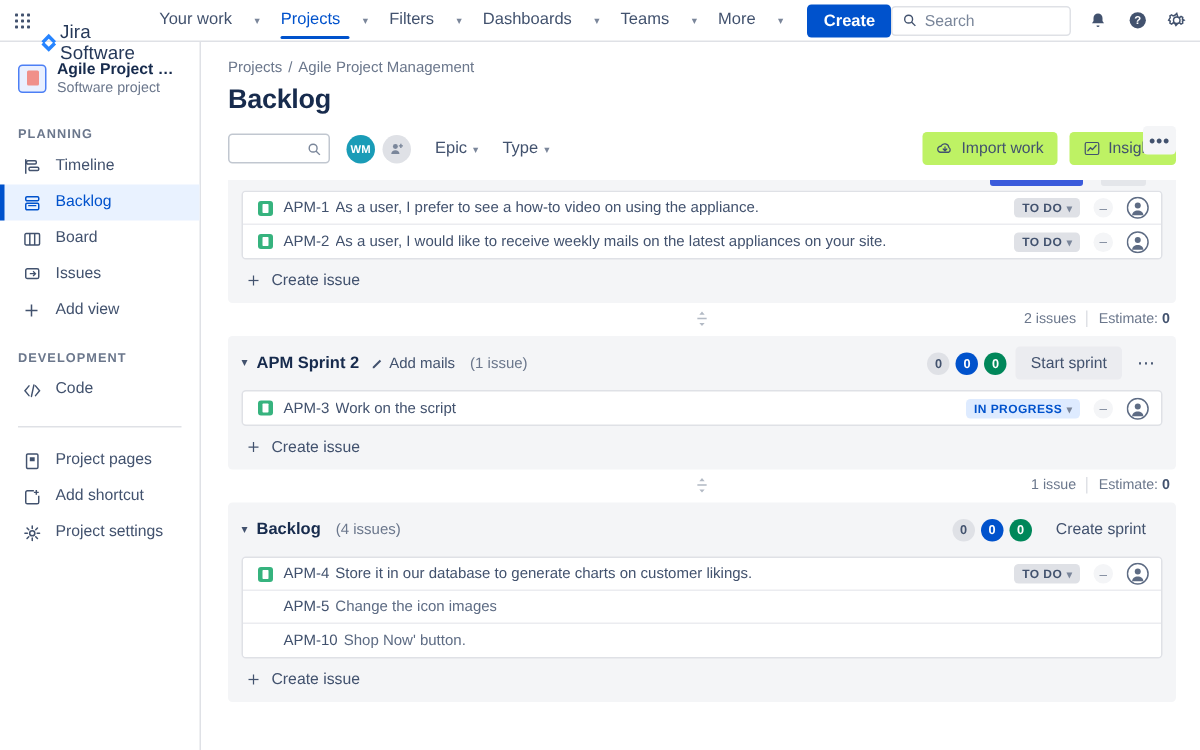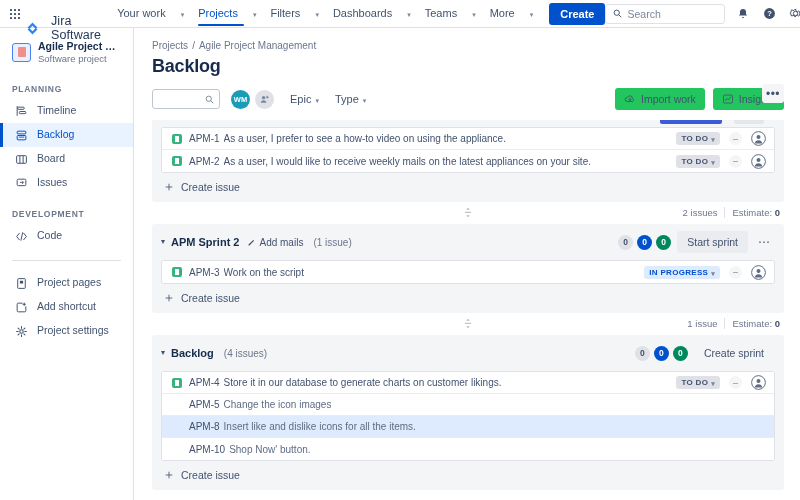--- a/index.html
+++ b/index.html
@@ -21,21 +21,21 @@
     background: #fff;
     padding: 0 8px;
     position: relative; z-index: 30;
   }
   .grid-icon {
     width: 16px; height: 16px; margin: 0 6px 0 2px;
     display: grid; grid-template-columns: repeat(3, 2px); grid-template-rows: repeat(3, 2px);
     gap: 2px; align-content: center; justify-content: center;
   }
   .grid-icon i { background: #42526e; border-radius: 0.5px; display: block; width: 2px; height: 2px; }
-  .brand { display: flex; align-items: center; gap: 12px; margin-right: 16px; margin-top: 29px; }
+  .brand { display: flex; align-items: center; gap: 1px; margin-right: 16px; margin-top: 29px; }
   .brand-mark { width: 13px; height: 13px; position: relative; }
   .brand-name { font-size: 12.5px; color: #253858; letter-spacing: .1px; }
   .nav-items { display: flex; align-items: center; gap: 14px; }
   .nav-item {
     font-size: 11px; color: #42526e; cursor: pointer;
     display: flex; align-items: center; gap: 15px;
     padding: 6px 0 7px; position: relative; white-space: nowrap;
   }
   .nav-item.active { color: #0052cc; }
   .nav-item.active::after {
@@ -110,21 +110,21 @@
   .ava-group { display: flex; align-items: center; margin-left: 11px; gap: 5px; }
   .ava {
     width: 19px; height: 19px; border-radius: 50%; color: #fff;
     font-size: 7.5px; font-weight: bold; display: flex; align-items: center; justify-content: center;
     cursor: pointer; letter-spacing: .2px;
   }
   .ava.add { background: #dfe1e6; }
   .fdrop { display: flex; align-items: center; gap: 4px; font-size: 11px; color: #42526e; cursor: pointer; margin-left: 16px; }
   .tb-right { margin-left: auto; display: flex; align-items: center; gap: 8px; }
   .btn-light {
-    background: #22c55e; border-radius: 3px; padding: 5px 9px; font-size: 10.5px;
+    background: #bef264; border-radius: 3px; padding: 5px 9px; font-size: 10.5px;
     color: #42526e; display: flex; align-items: center; gap: 5px; cursor: pointer; white-space: nowrap;
   }
   .dots-btn {
     position: absolute; right: 16px; top: 56px; width: 22px; height: 19px; border-radius: 3px;
     background: #f4f5f7; color: #42526e; display: flex; align-items: center; justify-content: center;
     font-size: 12px; letter-spacing: .5px; cursor: pointer; line-height: 0;
   }
 
   
   .scroll { margin-top: 10px; flex: 1; min-height: 0; overflow: hidden; position: relative; }
@@ -337,20 +337,29 @@
       <div class="sb-item">
         <span class="sb-ico">
           <svg width="13" height="13" viewBox="0 0 24 24">
               <rect x="4" y="4" width="16" height="12" rx="2" fill="none" stroke="#42526e" stroke-width="1.8"></rect>
               <path d="M9 10h6M13 7l3 3-3 3" fill="none" stroke="#42526e" stroke-width="1.6"></path>
             </svg>
         </span>
         <span class="lbl">Issues</span>
       </div>
 
+      <div class="sb-item">
+        <span class="sb-ico">
+          <svg width="12" height="12" viewBox="0 0 24 24">
+              <line x1="12" y1="4" x2="12" y2="20" stroke="#42526e" stroke-width="2"></line>
+              <line x1="4" y1="12" x2="20" y2="12" stroke="#42526e" stroke-width="2"></line>
+            </svg>
+        </span>
+        <span class="lbl">Add view</span>
+      </div>
 
       <div class="sb-section">DEVELOPMENT</div>
 
       <div class="sb-item">
         <span class="sb-ico">
           <svg width="13" height="13" viewBox="0 0 24 24">
               <path d="M8 6l-5 6 5 6M14 5l-3 14M16 6l5 6-5 6" fill="none" stroke="#42526e" stroke-width="1.8" stroke-linecap="round"></path>
             </svg>
         </span>
         <span class="lbl">Code</span>
@@ -634,24 +643,20 @@
                     </svg>
                 </span>
               </span>
             </div>
 
             <div class="row ghost" style="padding-left:27px">
               <span class="rkey">APM-5</span>
               <span class="rtext">Change the icon images</span>
             </div>
 
-            <div class="row ghost sel" style="padding-left:27px">
-              <span class="rkey">APM-8</span>
-              <span class="rtext">Insert like and dislike icons for all the items.</span>
-            </div>
 
             <div class="row ghost" style="padding-left:27px">
               <span class="rkey">APM-10</span>
               <span class="rtext">Shop Now' button.</span>
             </div>
           </div>
 
           <div class="create-issue">
             <svg width="10" height="10" viewBox="0 0 24 24">
                 <line x1="12" y1="4" x2="12" y2="20" stroke="#42526e" stroke-width="2"></line>

